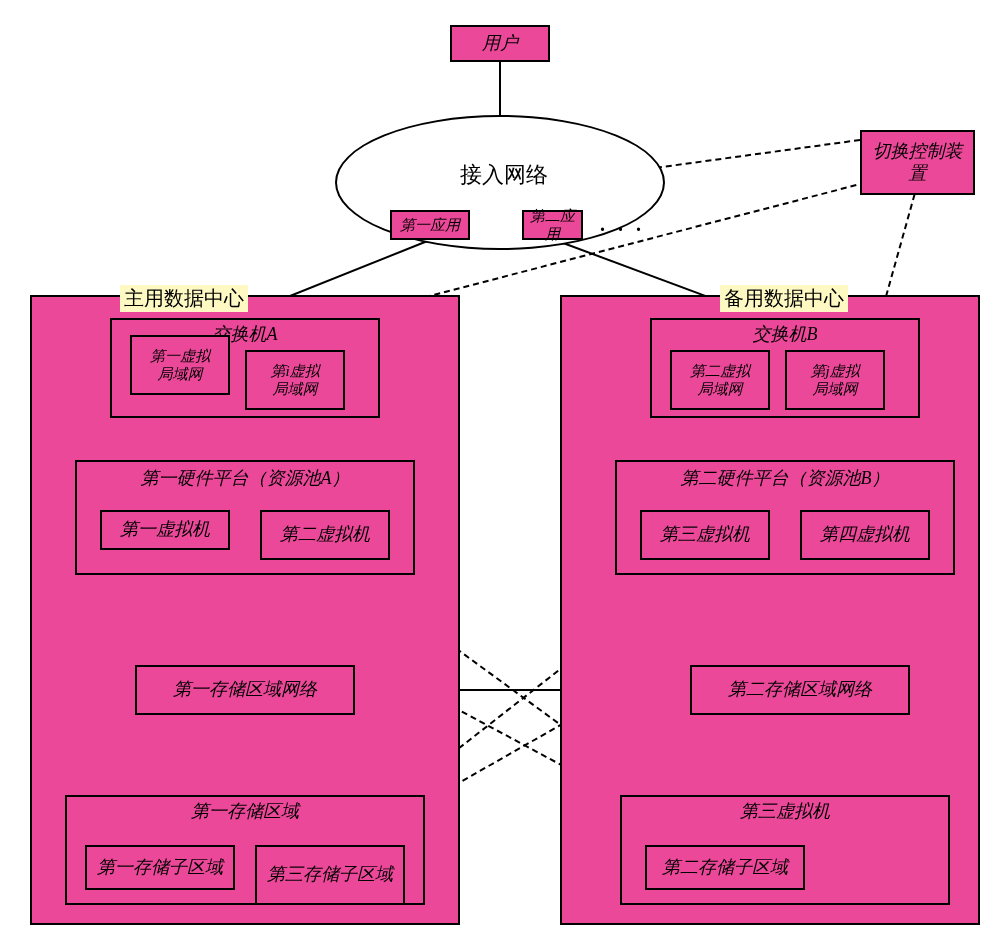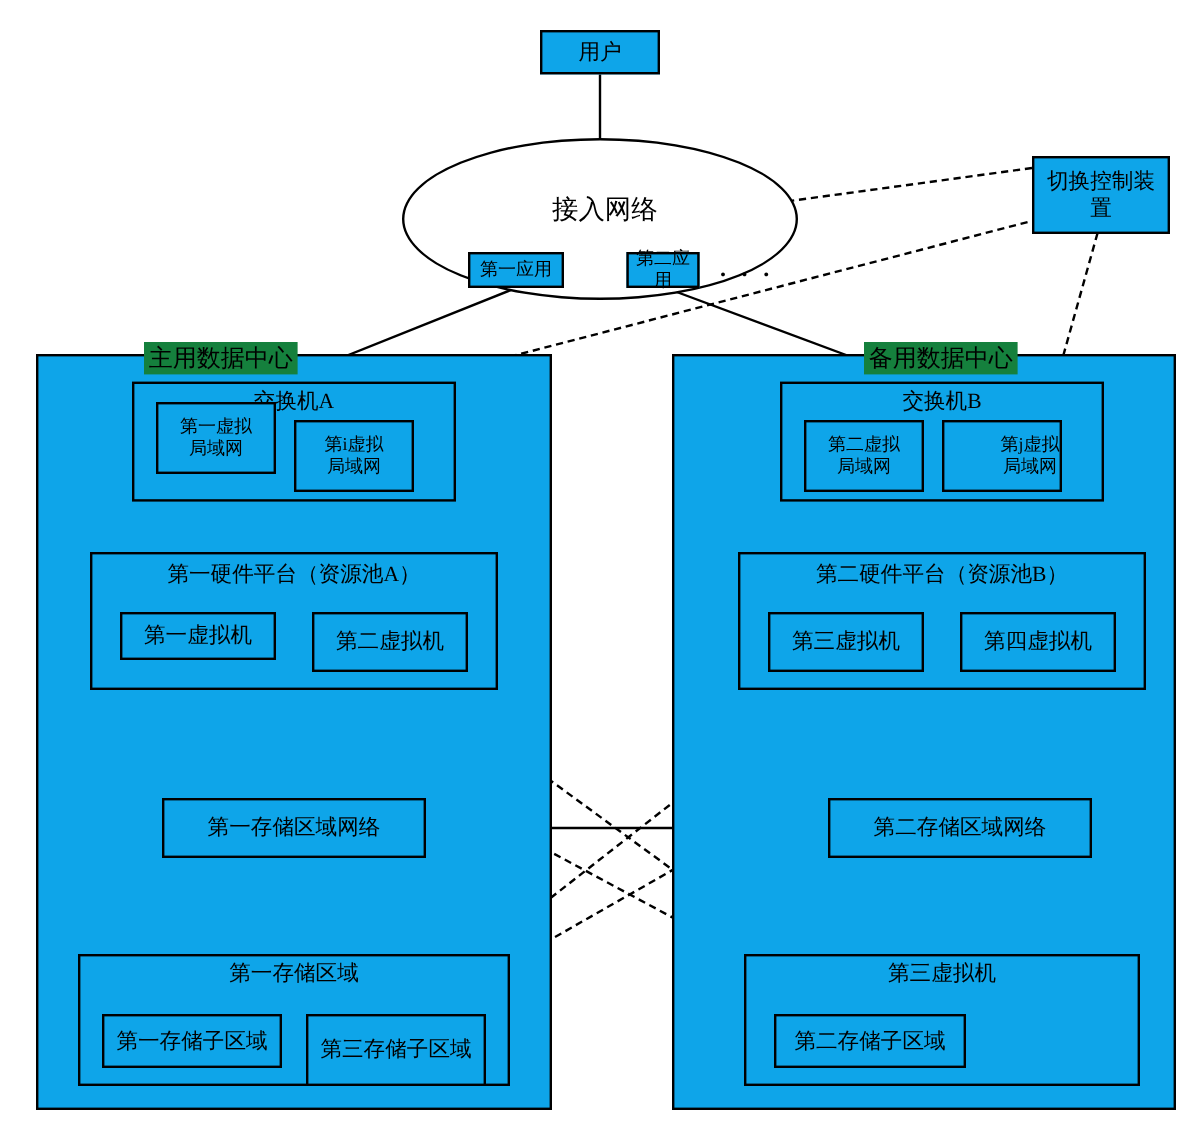--- a/index.html
+++ b/index.html
@@ -8,29 +8,30 @@
     padding: 0;
     font-family: "SimSun", "宋体", serif;
     background: #fff;
     width: 1000px;
     height: 950px;
     position: relative;
   }
   .box {
     position: absolute;
     border: 2px solid #000;
-    background: #0ea5e9;
+    background: #ec4899;
     display: flex;
     align-items: center;
     justify-content: center;
     text-align: center;
+    font-style: italic;
   }
   .box-title {
     position: absolute;
-    background: #15803d;
+    background: #fef9c3;
     padding: 0 4px;
     font-size: 18px;
   }
   .label {
     font-size: 18px;
     text-align: center;
     line-height: 1.2;
   }
   .small-label {
     font-size: 15px;
@@ -165,21 +166,21 @@
 <div class="box" style="left:560px; top:295px; width:420px; height:630px; align-items:flex-start;"></div>
 <div class="box-title" style="left:720px; top:285px; font-size:20px;">备用数据中心</div>
 
 <div class="box" style="left:650px; top:318px; width:270px; height:100px; align-items:flex-start;">
   <span class="label" style="margin-top:4px;">交换机B</span>
 </div>
 <div class="box" style="left:670px; top:350px; width:100px; height:60px;">
   <span class="small-label" style="white-space:pre-line">第二虚拟
 局域网</span>
 </div>
-<div class="box" style="left:785px; top:350px; width:100px; height:60px;justify-content:flex-end;">
+<div class="box" style="left:785px; top:350px; width:100px; height:60px;">
   <span class="small-label" style="white-space:pre-line">第j虚拟
 局域网</span>
 </div>
 
 <div class="box" style="left:615px; top:460px; width:340px; height:115px; align-items:flex-start;">
   <span class="label" style="margin-top:6px;">第二硬件平台（资源池B）</span>
 </div>
 <div class="box" style="left:640px; top:510px; width:130px; height:50px;">
   <span class="label">第三虚拟机</span>
 </div>

